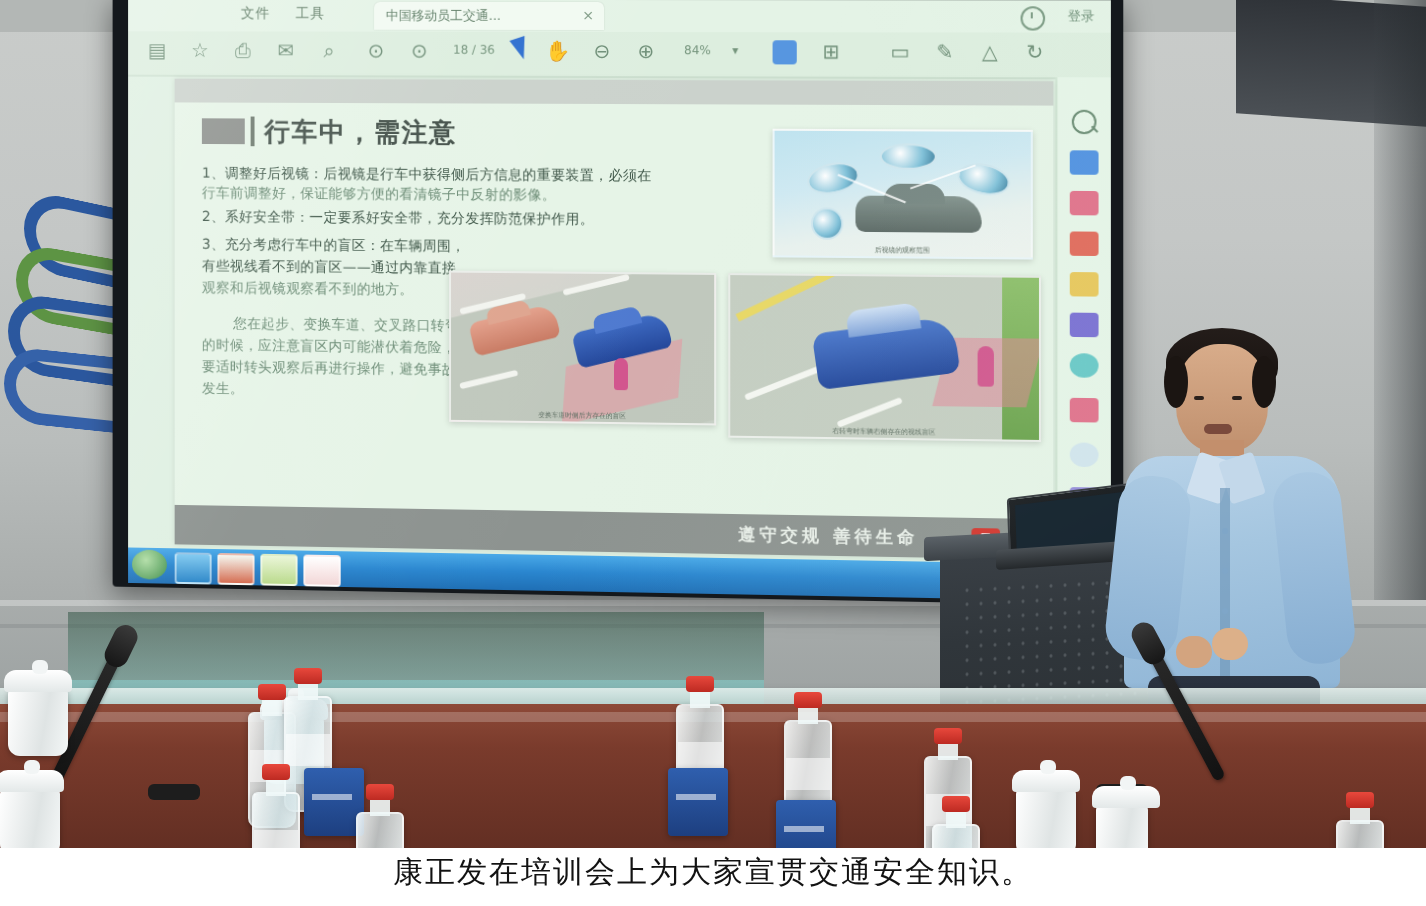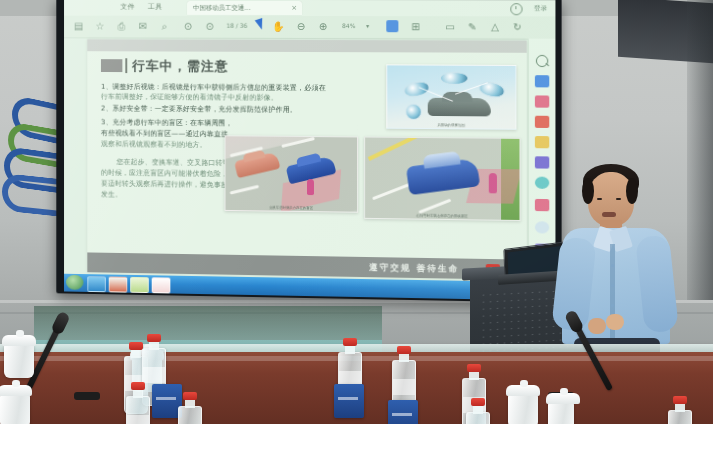--- a/index.html
+++ b/index.html
@@ -487,14 +487,17 @@
         <div class="neck"></div>
         <div class="cap"></div>
       </div>
     <div class="bottle" style="left:668px;top:410px;height:22px">
         <div class="neck"></div>
         <div class="cap"></div>
       </div>
 
   </div>
 
+  <div id="caption">
+    <div class="cap-text">康正发在培训会上为大家宣贯交通安全知识。</div>
+  </div>
 
 </div>
 
 </body></html>

